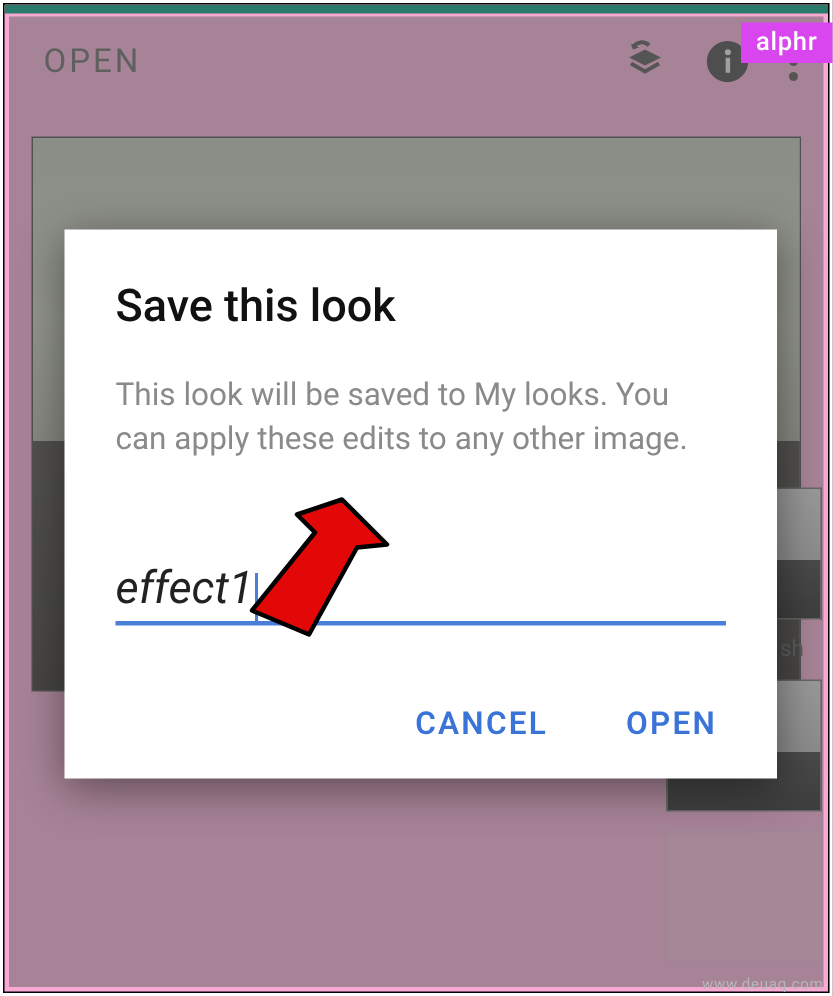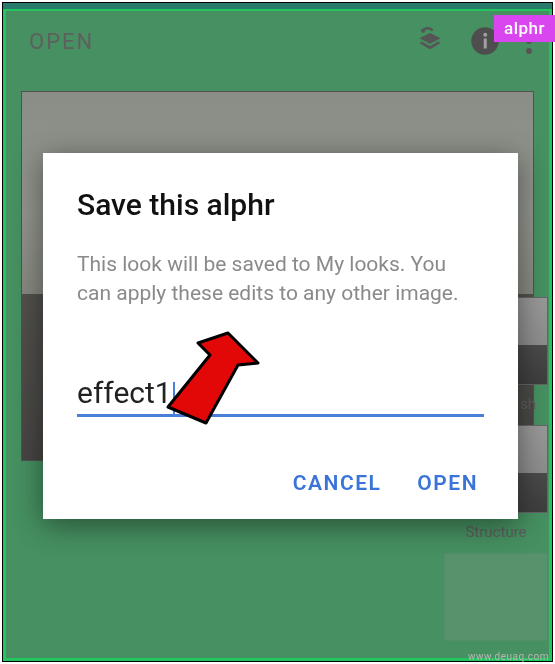--- a/index.html
+++ b/index.html
@@ -8,21 +8,21 @@
     height: 664px;
     font-family: Roboto, Arial, sans-serif;
     position: relative;
     background: #fff;
     overflow: hidden;
   }
   .frame {
     position: absolute;
     left: 2px; top: 2px; right: 2px; bottom: 2px;
     border: 1px solid #000;
-    background: #22c55e;
+    background: #f9a8d4;
     overflow: hidden;
   }
   .statusbar {
     height: 6px;
     background: #2a7a6c;
   }
   .toolbar {
     height: 64px;
     display: flex;
     align-items: center;
@@ -101,33 +101,34 @@
   .field {
     position: relative;
     margin-bottom: 54px;
   }
   .field .val {
     font-size: 30px;
     color: #222;
     padding-bottom: 4px;
     border-bottom: 3px solid #4a7fd8;
     display: block;
+    font-style: italic;
   }
   .field .cursor {
     display:inline-block;
     width:2px; height:32px;
     background:#4a7fd8;
     vertical-align: bottom;
     margin-left: 1px;
     transform: translateY(4px);
   }
   .actions {
     display: flex;
     justify-content: flex-end;
-    gap: 36px;
+    gap: 52px;
     padding-right: 6px;
   }
   .actions .btn {
     font-size: 21px;
     font-weight: 600;
     letter-spacing: 1.5px;
     color: #3a74d8;
   }
   .arrow {
     position: absolute;
@@ -195,32 +196,31 @@
     <div class="ground"></div>
   </div>
 
   <div class="thumbs">
     <div class="thumb partial">
       <div class="pic"></div>
       <div class="lbl">sh</div>
     </div>
     <div class="thumb">
       <div class="pic"></div>
-      <div class="lbl">Structure</div>
     </div>
     <div class="thumb faded">
       <div class="pic"></div>
       <div class="lbl"></div>
     </div>
   </div>
 
   <div class="scrim"></div>
 
   <div class="dialog">
-    <h1>Save this alphr</h1>
+    <h1>Save this look</h1>
     <p>This look will be saved to My looks. You can apply these edits to any other image.</p>
     <div class="field">
       <span class="val"><span>effect1</span><span class="cursor"></span></span>
     </div>
     <div class="actions">
       <span class="btn">CANCEL</span>
       <span class="btn">OPEN</span>
     </div>
   </div>
 

